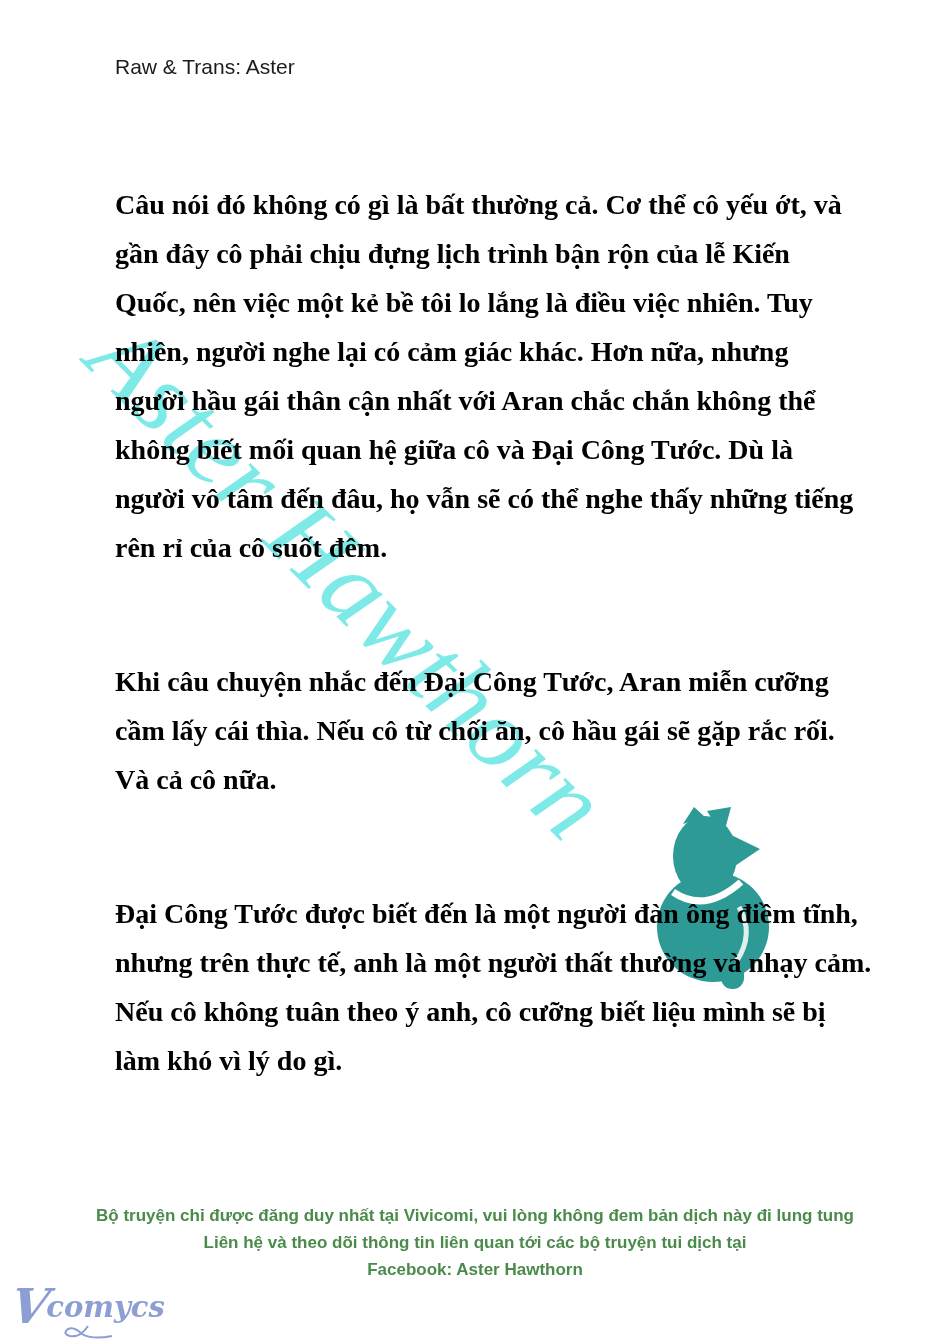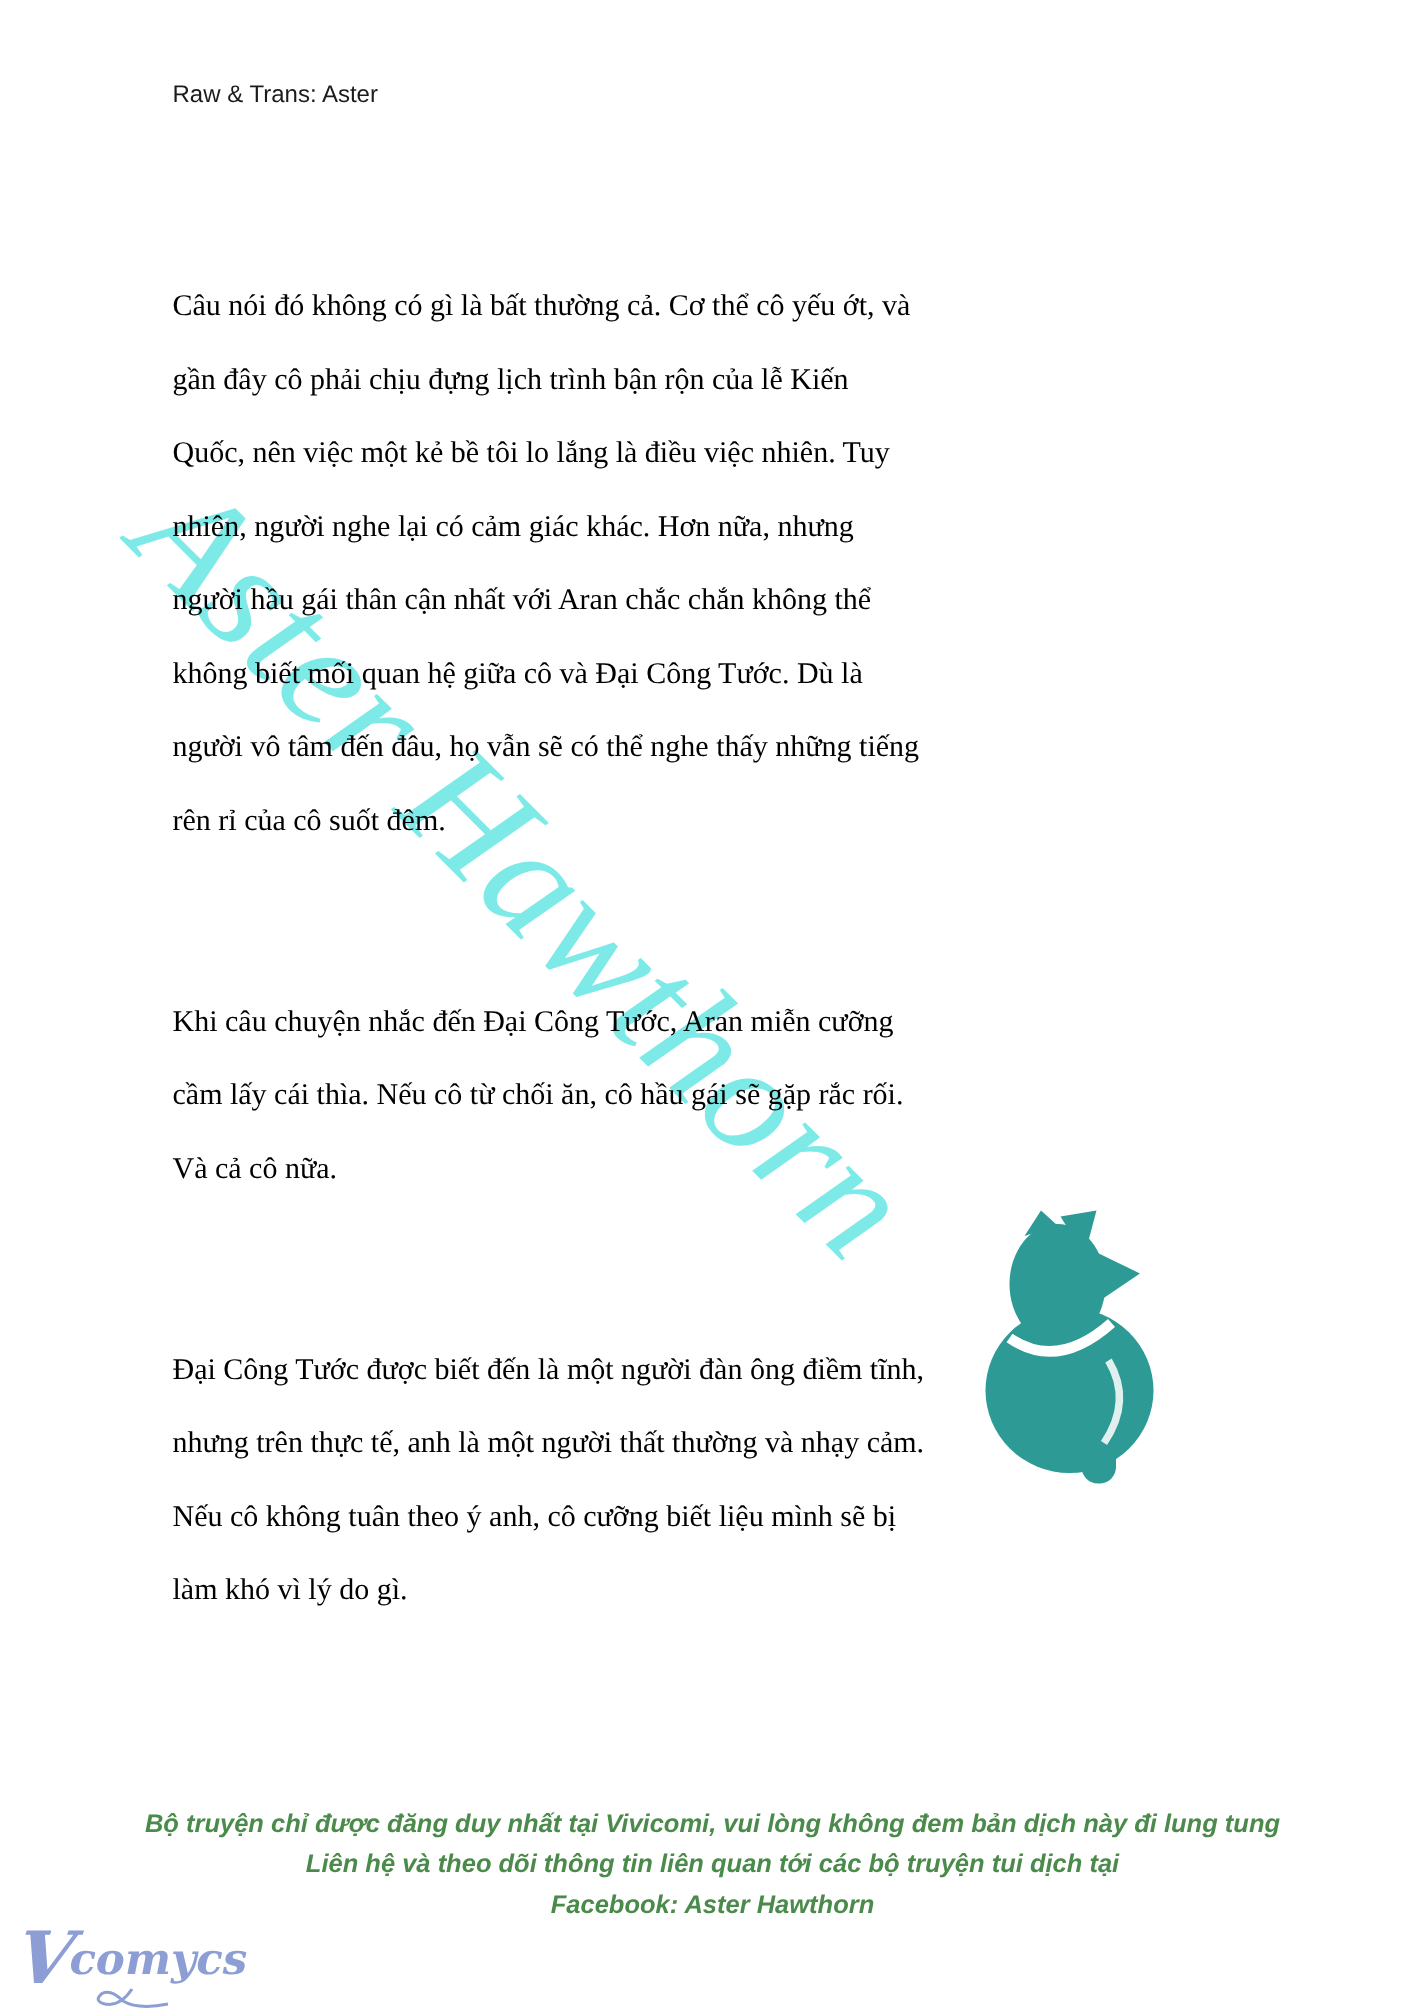--- a/index.html
+++ b/index.html
@@ -9,21 +9,21 @@
     font-family: "Liberation Serif", serif;
     position: relative;
     overflow: hidden;
   }
   .page { position: absolute; inset: 0; }
 
   
   .header {
     position: absolute; left: 115px; top: 55px;
     font-family: "Liberation Sans", sans-serif;
-    font-size: 16px; color: #1b1b1b; z-index: 3;
+    font-size: 21px; color: #1b1b1b; z-index: 3;
     white-space: nowrap;
   }
 
   
   .watermark {
     position: absolute; left: 150px; top: 296px;
     font-family: "Liberation Serif", serif;
     font-style: italic;
     font-size: 104px;
     white-space: nowrap;
@@ -36,36 +36,37 @@
 
   
   .cat {
     position: absolute; left: 653px; top: 804px;
     z-index: 2;
   }
 
   
   .content {
     position: absolute; left: 115px; top: 180px;
-    font-size: 20px; color: #000000;
+    font-size: 28px; color: #000000;
     z-index: 3;
+    font-weight: bold;
   }
   .para { margin: 0 0 0 0; }
   .para + .para { margin-top: 85px; }
   .line {
     height: 49px; line-height: 49px;
     white-space: nowrap;
   }
 
   
   .footer {
     position: absolute; left: 0; top: 1202px; width: 950px;
     text-align: center;
     font-family: "Liberation Sans", sans-serif;
-    font-weight: bold; font-style: italic;
+    font-weight: bold; 
     font-size: 17px; line-height: 27px;
     z-index: 3;
   }
   .footer-line { white-space: nowrap; }
 
   
   .logo {
     position: absolute; left: 12px; top: 1282px;
     font-family: "DejaVu Serif", serif;
     font-style: italic; font-weight: bold;

